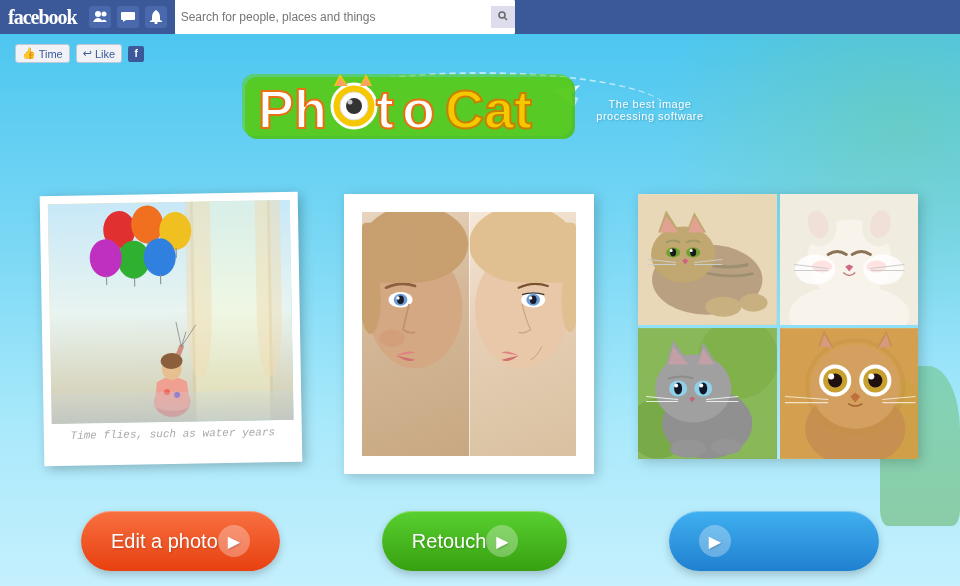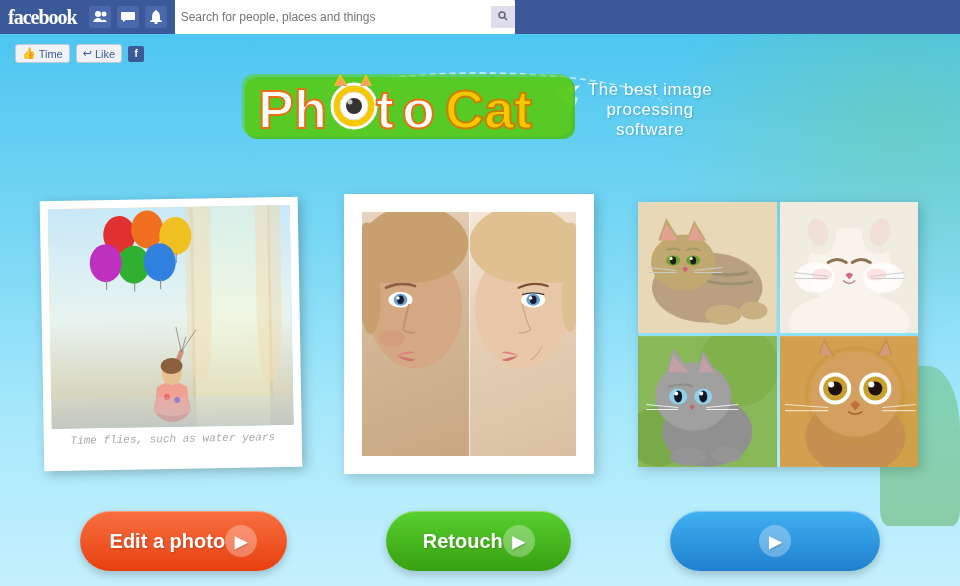--- a/index.html
+++ b/index.html
@@ -153,21 +153,21 @@
     #logo-container {
       position: relative;
       display: inline-block;
     }
 
     #logo-svg {
       display: block;
     }
 
     #tagline {
-      font-size: 17px;
+      font-size: 11px;
       color: white;
       text-align: center;
       margin-top: 4px;
       font-weight: normal;
       text-shadow: 1px 1px 2px rgba(0,80,120,0.3);
       letter-spacing: 0.5px;
     }
 
     
     #paper-plane {
@@ -180,21 +180,21 @@
     }
 
     
     #photos-area {
       position: absolute;
       top: 160px;
       left: 0;
       right: 0;
       display: flex;
       justify-content: space-around;
-      align-items: center;
+      align-items: flex-start;
       padding: 0 20px;
     }
 
     
     #photo-left {
       width: 258px;
       height: 270px;
       background: white;
       padding: 8px 8px 30px 8px;
       box-shadow: 3px 3px 12px rgba(0,0,0,0.25);
@@ -265,26 +265,25 @@
     }
 
     .action-btn {
       display: flex;
       align-items: center;
       gap: 0;
       padding: 14px 30px;
       border: none;
       border-radius: 35px;
       font-size: 20px;
-      font-weight: bold;
+      font-weight: normal;
       color: white;
       cursor: pointer;
       text-shadow: 1px 1px 2px rgba(0,0,0,0.2);
       box-shadow: 0 4px 8px rgba(0,0,0,0.2), inset 0 1px 0 rgba(255,255,255,0.3);
-      justify-content: center;
     }
 
     #btn-edit {
       background: linear-gradient(180deg, #f87040 0%, #e84010 100%);
       min-width: 195px;
     }
 
     #btn-retouch {
       background: linear-gradient(180deg, #58d030 0%, #38a010 100%);
       min-width: 185px;

